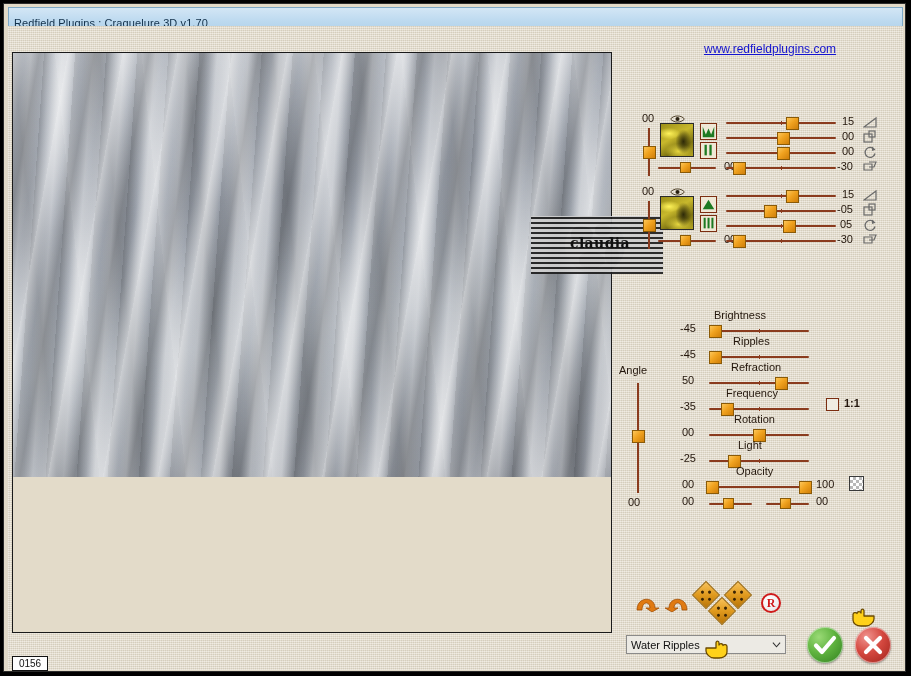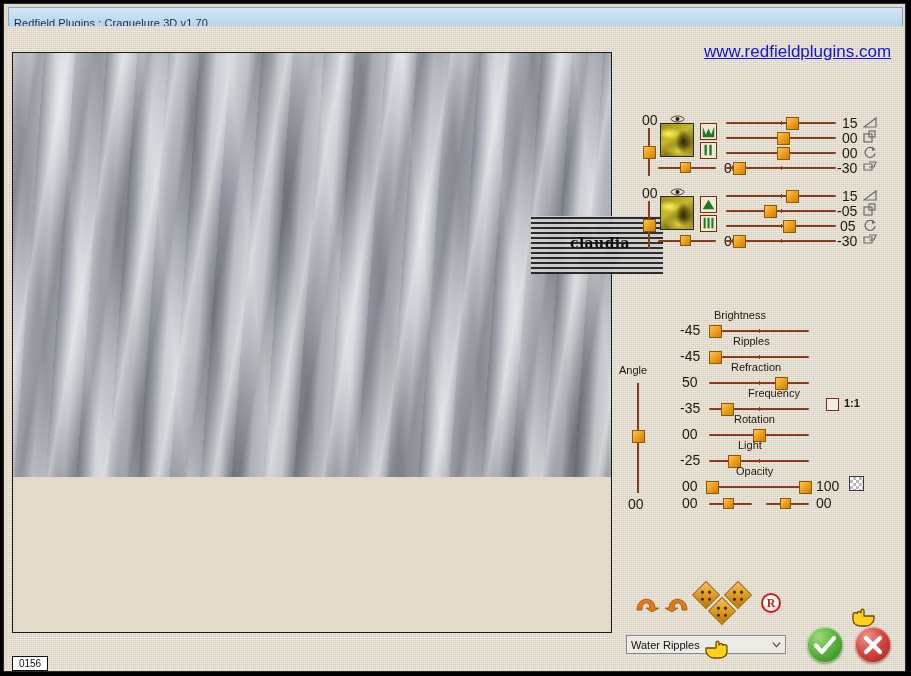--- a/index.html
+++ b/index.html
@@ -91,28 +91,28 @@
   .statusbox{
     position:absolute;left:8px;top:652px;width:36px;height:15px;
     border:1px solid #111;background:#fdfdfd;
     font-size:10px;color:#111;text-align:center;line-height:14px;
     box-sizing:border-box;
   }
 
   
   .site-link{
     position:absolute;left:700px;top:38px;
-    font-size:17px;color:#1414cf;text-decoration:underline;
+    font-size:12px;color:#1414cf;text-decoration:underline;
     cursor:pointer;white-space:nowrap;
   }
 
   
   .rp{position:absolute;}
   .val{
-    position:absolute;font-size:14px;color:#23160c;
+    position:absolute;font-size:11px;color:#23160c;
     font-family:"Liberation Sans", sans-serif;white-space:nowrap;
   }
   .lbl{
     position:absolute;font-size:11px;color:#23160c;white-space:nowrap;
   }
 
   
   .htrack{
     position:absolute;height:2px;background:#8a3b1e;border-radius:1px;
   }
@@ -416,21 +416,21 @@
         </div>
       <div class="hknob" style="left:29px;top:42px;"></div>
 
       <span class="lbl" style="left:51px;top:52px;">Refraction</span>
       <span class="val" style="left:2px;top:65px;">50</span>
       <div class="htrack" style="left:29px;top:73px;width:100px;">
           <span class="tick"></span>
         </div>
       <div class="hknob" style="left:95px;top:68px;"></div>
 
-      <span class="lbl" style="left:68px;top:78px;">Frequency</span>
+      <span class="lbl" style="left:46px;top:78px;">Frequency</span>
       <span class="val" style="left:0px;top:91px;">-35</span>
       <div class="htrack" style="left:29px;top:99px;width:100px;">
           <span class="tick"></span>
         </div>
       <div class="hknob" style="left:41px;top:94px;"></div>
 
       <span class="lbl" style="left:54px;top:104px;">Rotation</span>
       <span class="val" style="left:2px;top:117px;">00</span>
       <div class="htrack" style="left:29px;top:125px;width:100px;">
           <span class="tick"></span>

